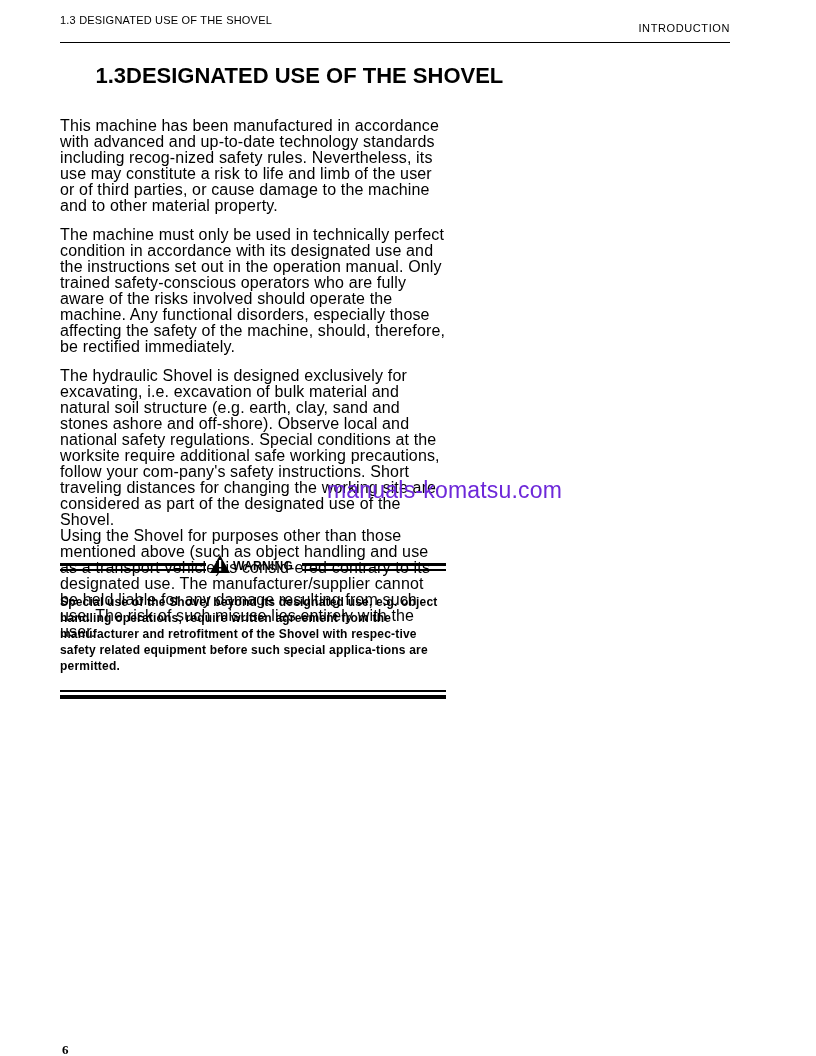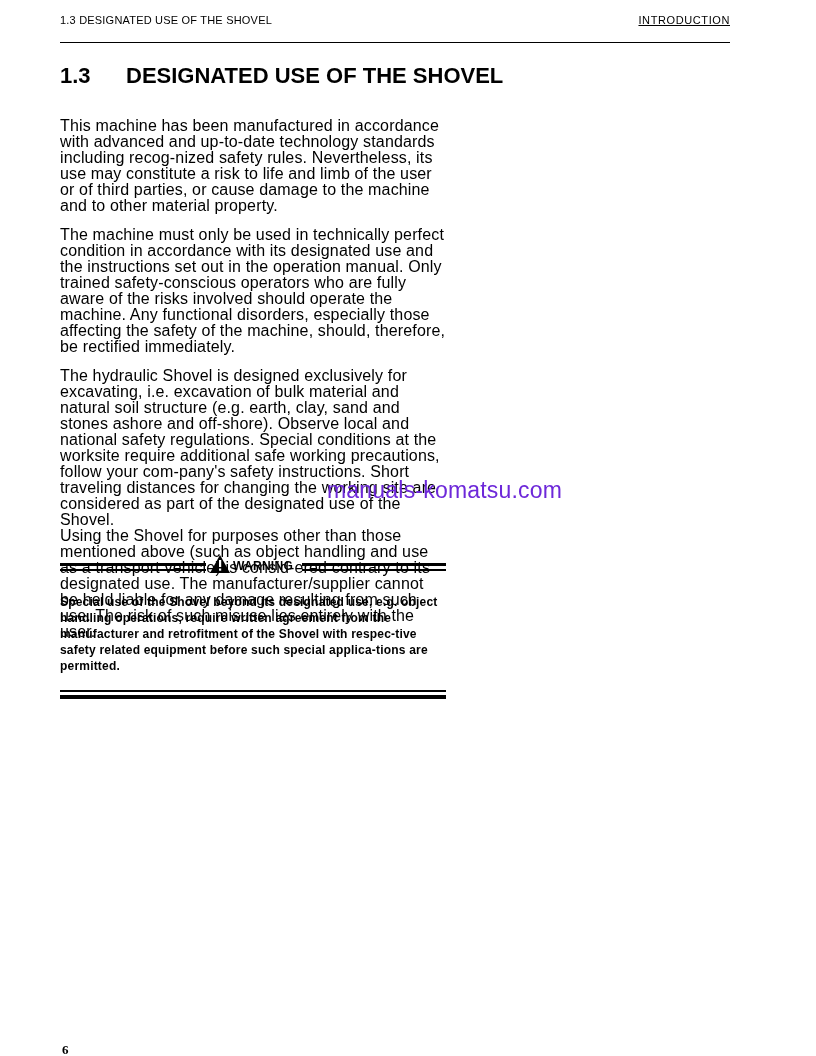--- a/index.html
+++ b/index.html
@@ -1,22 +1,22 @@
 <!DOCTYPE html>
 <html><head>
 <meta charset="utf-8">
 <style>
   html, body { margin: 0; padding: 0; background: #ffffff; }
   body { width: 816px; height: 1056px; position: relative; overflow: hidden; font-family: "Liberation Sans", sans-serif; color: #000; }
   .running-header { position: absolute; top: 14px; left: 60px; width: 670px; height: 16px; font-size: 11px; letter-spacing: 0.2px; }
   .running-header .left { position: absolute; left: 0; top: 0; }
-  .running-header .right { position: absolute; right: 0; top: 0; letter-spacing: 0.6px; text-decoration: underline; }
+  .running-header .right { position: absolute; right: 0; top: 8px; letter-spacing: 0.6px; }
   .header-rule { position: absolute; top: 42px; left: 60px; width: 670px; height: 1px; background: #000; }
   .section-title { position: absolute; top: 63px; left: 60px; font-size: 22px; font-weight: bold; white-space: nowrap; }
-  .section-title .num { display: inline-block; width: 66px; }
+  .section-title .num { display: inline-block; width: 66px; text-align: right; }
   .body-col { position: absolute; left: 60px; top: 118px; width: 386px; font-size: 16px; line-height: 16px; letter-spacing: 0.15px; }
   .body-col p { margin: 0; }
   .body-col p.gap { margin-bottom: 13px; }
   .watermark { position: absolute; left: 327px; top: 477px; font-size: 23px; color: #6d28d9; white-space: nowrap; letter-spacing: 0.2px; }
   .warning { position: absolute; left: 60px; top: 555px; width: 386px; }
   .warn-head { position: relative; height: 18px; }
   .warn-head .rule { position: absolute; top: 8px; height: 10px; }
   .warn-head .rule::before { content: ""; position: absolute; left: 0; right: 0; top: 0; height: 3px; background: #000; }
   .warn-head .rule::after { content: ""; position: absolute; left: 0; right: 0; top: 6px; height: 2px; background: #000; }
   .warn-head .rule.l { left: 0; width: 146px; }

